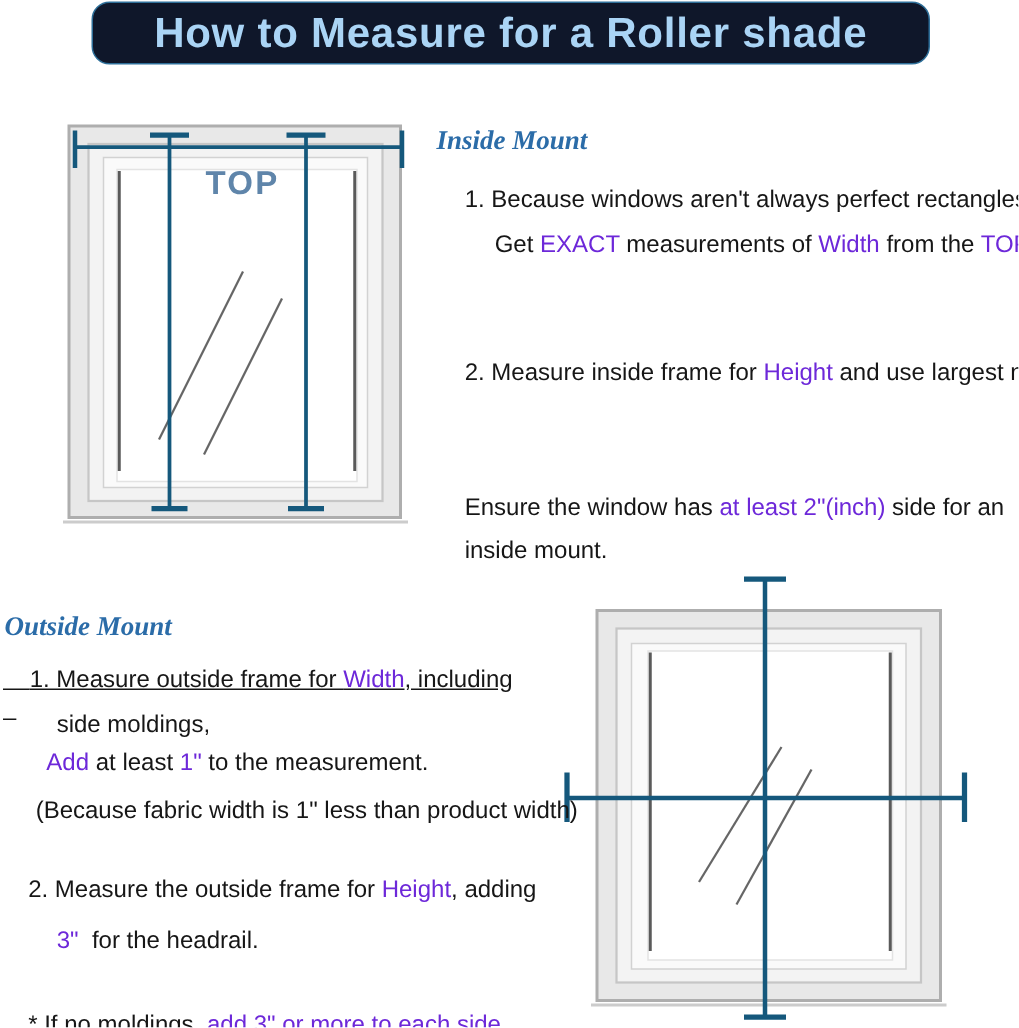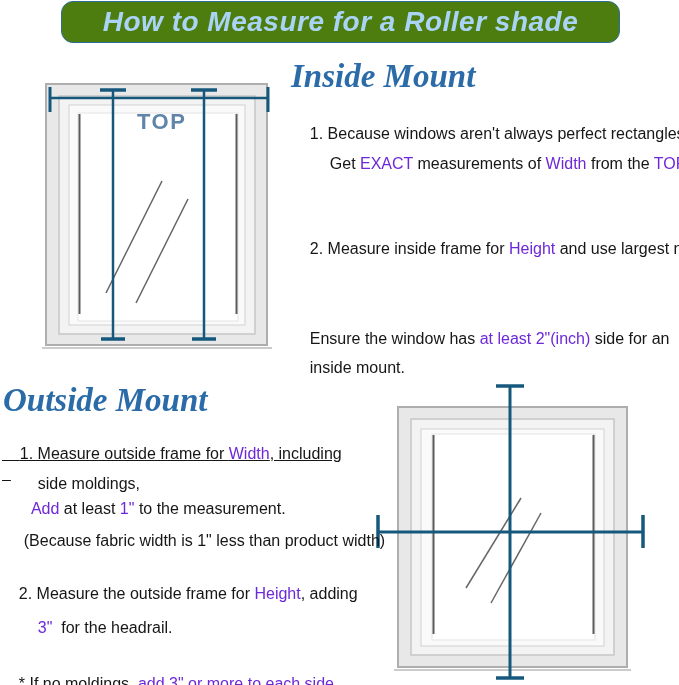--- a/index.html
+++ b/index.html
@@ -10,42 +10,43 @@
     background: #ffffff;
     overflow: hidden;
     font-family: "Liberation Sans", sans-serif;
     color: #161616;
   }
   
   .banner {
     position: absolute;
     left: 61px; top: 1px;
     width: 559px; height: 42px;
-    background: #4d7c0f;
+    background: #0f172a;
     border: 1px solid #2e6f99;
     border-radius: 12px;
     box-sizing: border-box;
-    display: flex; align-items: center; justify-content: center; font-style: italic;
+    display: flex; align-items: center; justify-content: center;
   }
   .banner-title {
     font-size: 28px;
     font-weight: bold;
     color: #aad4f5;
     white-space: nowrap;
     letter-spacing: 0.5px;
   }
   
   .section-heading {
     position: absolute;
     font-family: "Liberation Serif", serif;
     font-style: italic;
-    font-size: 33px;
+    font-size: 18px;
     font-weight: bold;
     color: #2b6ca8;
     white-space: nowrap;
+    margin-top: 25px;
   }
   
   .tline {
     position: absolute;
     font-size: 16px;
     line-height: 1.25;
     white-space: pre;
     color: #161616;
   }
   .hl { color: #6d28d9; }

